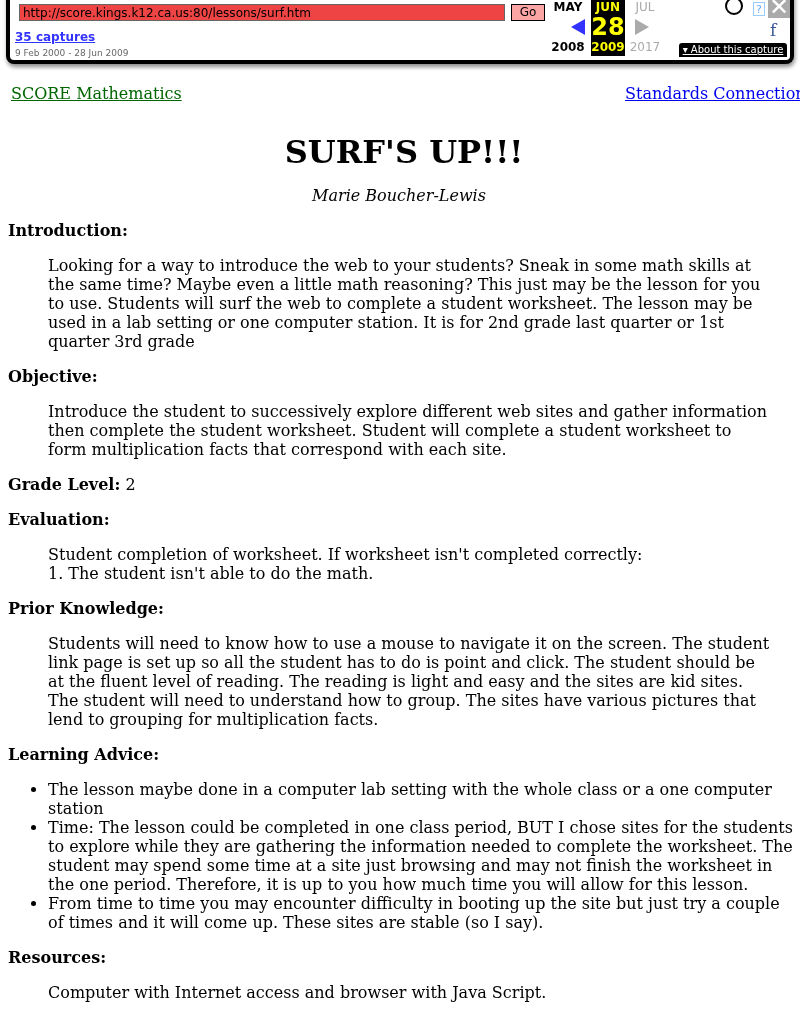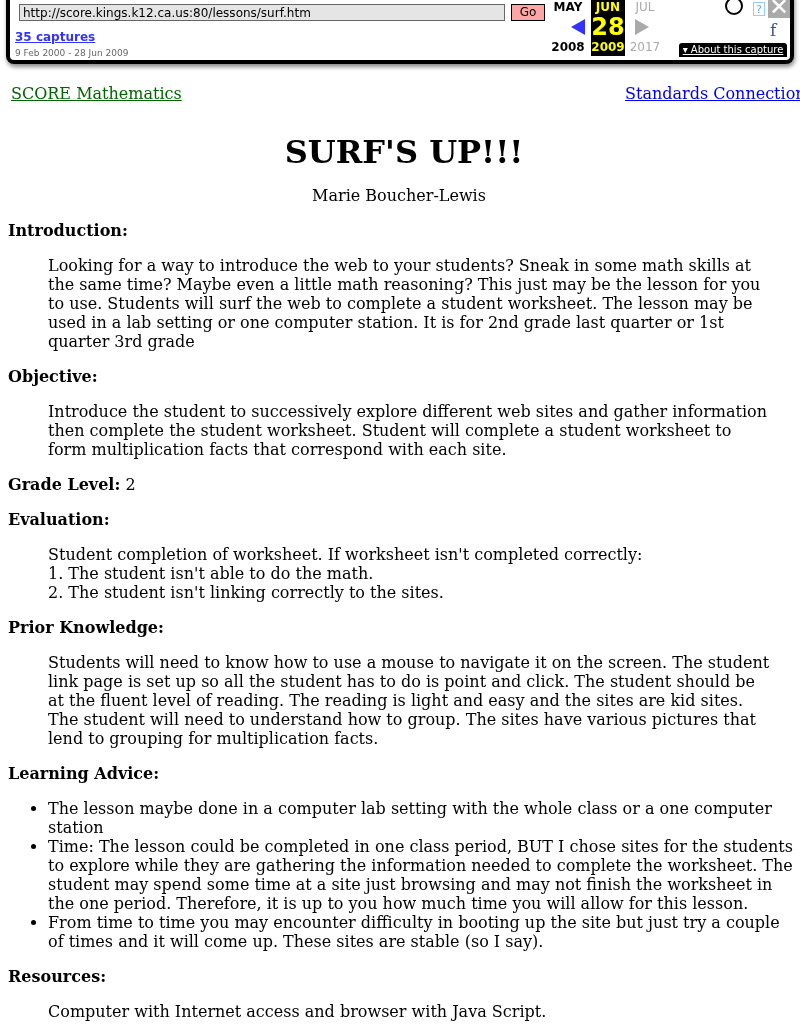--- a/index.html
+++ b/index.html
@@ -6,21 +6,21 @@
     body { width: 800px; height: 1024px; overflow: hidden; position: relative;
            font-family: "DejaVu Serif", serif; color: #000; }
 
     
     #wm-toolbar { position: absolute; left: 6px; top: -6px; width: 788px; height: 70px;
                   background: #fff; border: 4px solid #000; border-top: none;
                   border-radius: 0 0 8px 8px; box-shadow: 1px 3px 4px rgba(0,0,0,.45);
                   box-sizing: border-box; font-family: "DejaVu Sans", sans-serif; }
     #wm-url { position: absolute; left: 9px; top: 10px; width: 486px; height: 17px;
               border: 1px solid #666; font-family: "DejaVu Sans", sans-serif; font-size: 12px;
-              padding: 0 3px; box-sizing: border-box; line-height: 15px; background:#e5e5e5; color:#000; }
+              padding: 0 3px; box-sizing: border-box; line-height: 15px; background:#ef4444; color:#000; }
     #wm-go { position: absolute; left: 501px; top: 10px; width: 34px; height: 17px;
              border: 1px solid #000; background: #fca5a5; font-size: 12px; line-height: 15px;
              text-align: center; box-sizing: border-box; font-family: "DejaVu Sans", sans-serif; padding:0; }
     #wm-captures { position: absolute; left: 5px; top: 36px; font-size: 12px; font-weight: bold;
                    color: #33f; text-decoration: underline; cursor: pointer; }
     #wm-range { position: absolute; left: 5px; top: 54px; font-size: 9px; color: #666; }
 
     .wm-col { position: absolute; top: 6px; width: 34px; height: 56px; text-align: center; }
     .wm-month { font-size: 12px; font-weight: bold; line-height: 14px; height: 14px; }
     .wm-year { position: absolute; bottom: 2px; left: 0; right: 0; font-size: 12px; font-weight: bold; }
@@ -54,21 +54,21 @@
              font-size: 17px; color: #3b5998; cursor: pointer; }
 
     
     #nav { position: absolute; top: 84px; left: 0; width: 800px; height: 22px; font-size: 16px; }
     #nav-score { position: absolute; left: 11px; color: #060; text-decoration: underline; cursor: pointer; }
     #nav-standards { position: absolute; left: 625px; color: #00e; text-decoration: underline;
                      white-space: nowrap; cursor: pointer; }
 
     #content { position: absolute; top: 124px; left: 8px; width: 792px; font-size: 16px; line-height: 19px; }
     h1 { text-align: center; font-size: 32px; line-height: 40px; margin: 8px 0 14px 0; font-weight: bold; }
-    .author { text-align: center; margin: 0 10px 16px 0; }
+    .author { text-align: center; margin: 0 10px 16px 0; font-style: italic; }
     .label { font-weight: bold; margin: 0 0 16px 0; }
     .block { margin: 0 0 16px 40px; width: 722px; }
     ul { margin: 0 0 16px 0; padding-left: 40px; }
     li { margin: 0; }
   </style>
 </head>
 <body>
 
 <div id="wm-toolbar">
   <input id="wm-url" type="text" value="http://score.kings.k12.ca.us:80/lessons/surf.htm" style="">
@@ -116,21 +116,20 @@
 
   <p class="label" style="font-weight:normal;">
     <b>Grade Level:</b>
     <span>2</span>
   </p>
 
   <p class="label">Evaluation:</p>
   <div class="block">
     <div>Student completion of worksheet. If worksheet isn't completed correctly:</div>
     <div>1. The student isn't able to do the math.</div>
-    <div>2. The student isn't linking correctly to the sites.</div>
   </div>
 
   <p class="label">Prior Knowledge:</p>
   <div class="block">Students will need to know how to use a mouse to navigate it on the screen. The student link page is set up so all the student has to do is point and click. The student should be at the fluent level of reading. The reading is light and easy and the sites are kid sites. The student will need to understand how to group. The sites have various pictures that lend to grouping for multiplication facts.</div>
 
   <p class="label">Learning Advice:</p>
   <ul>
     <li>The lesson maybe done in a computer lab setting with the whole class or a one computer station</li>
     <li>Time: The lesson could be completed in one class period, BUT I chose sites for the students to explore while they are gathering the information needed to complete the worksheet. The student may spend some time at a site just browsing and may not finish the worksheet in the one period. Therefore, it is up to you how much time you will allow for this lesson.</li>
     <li>From time to time you may encounter difficulty in booting up the site but just try a couple of times and it will come up. These sites are stable (so I say).</li>

